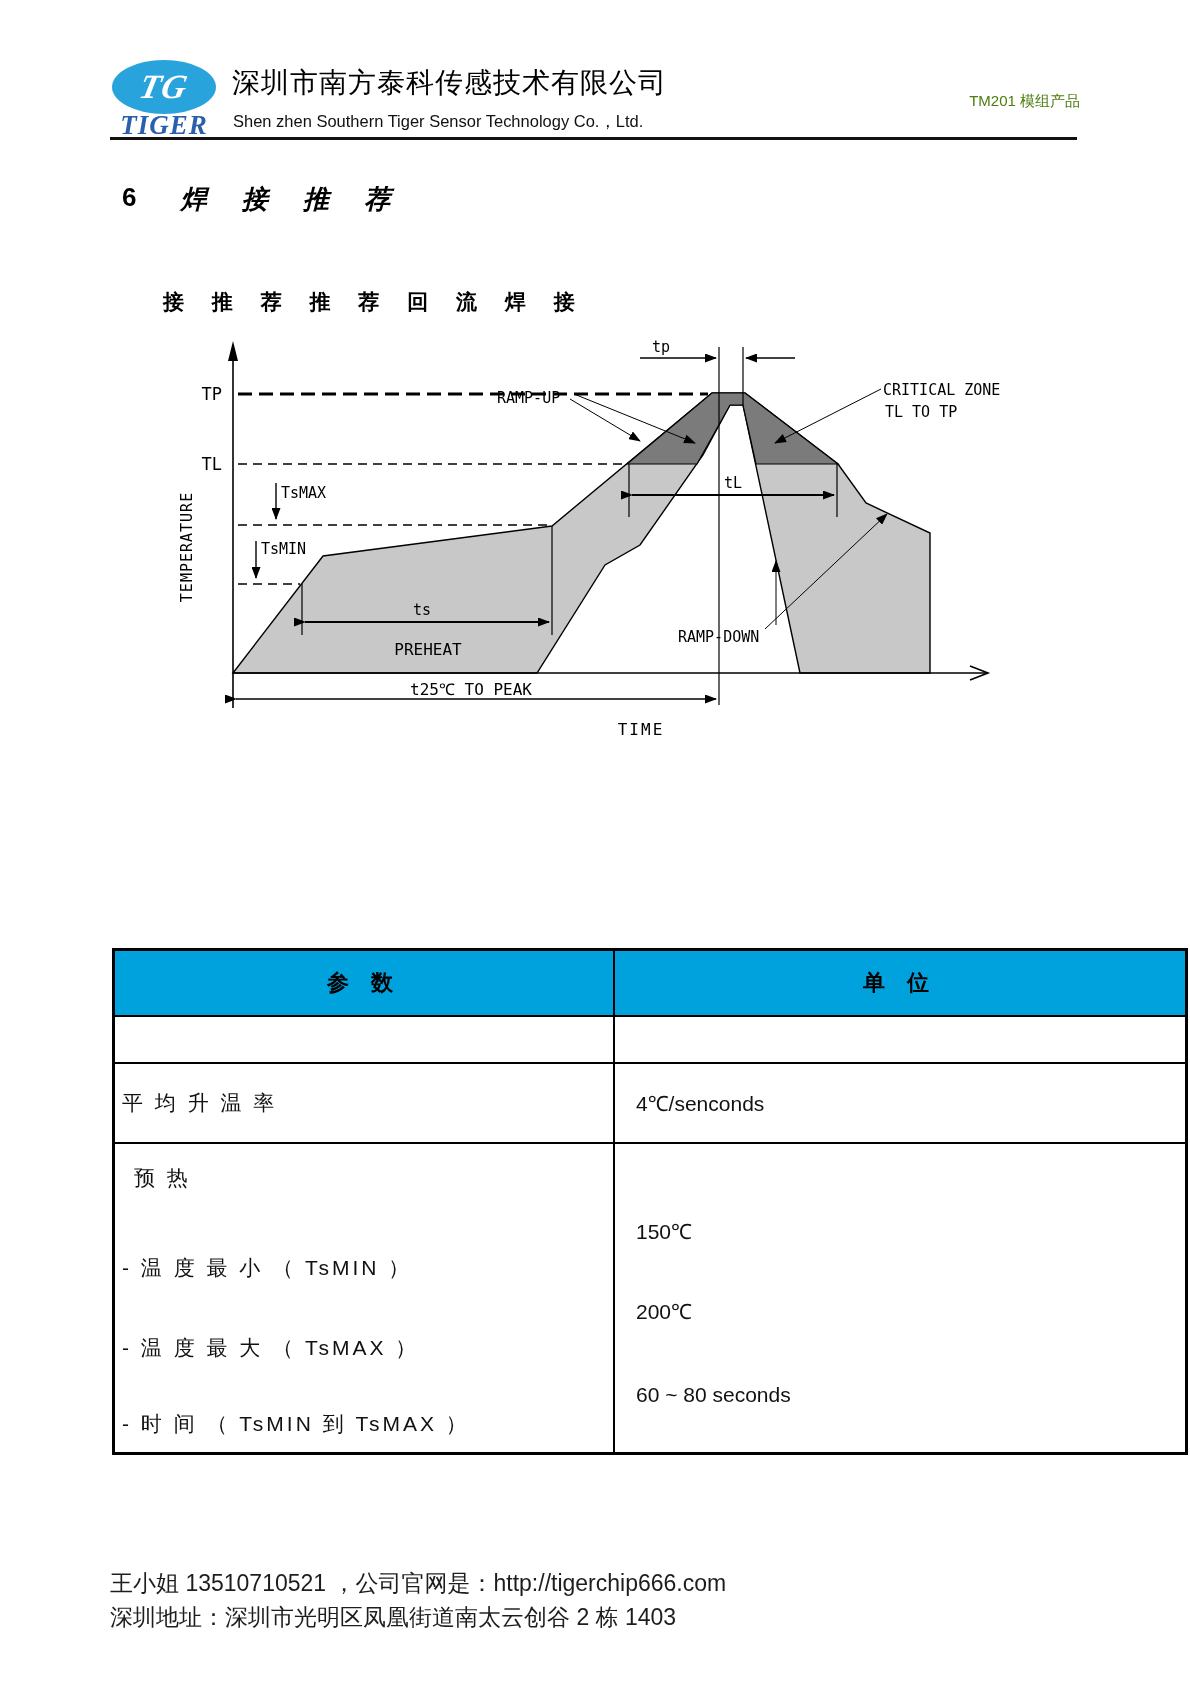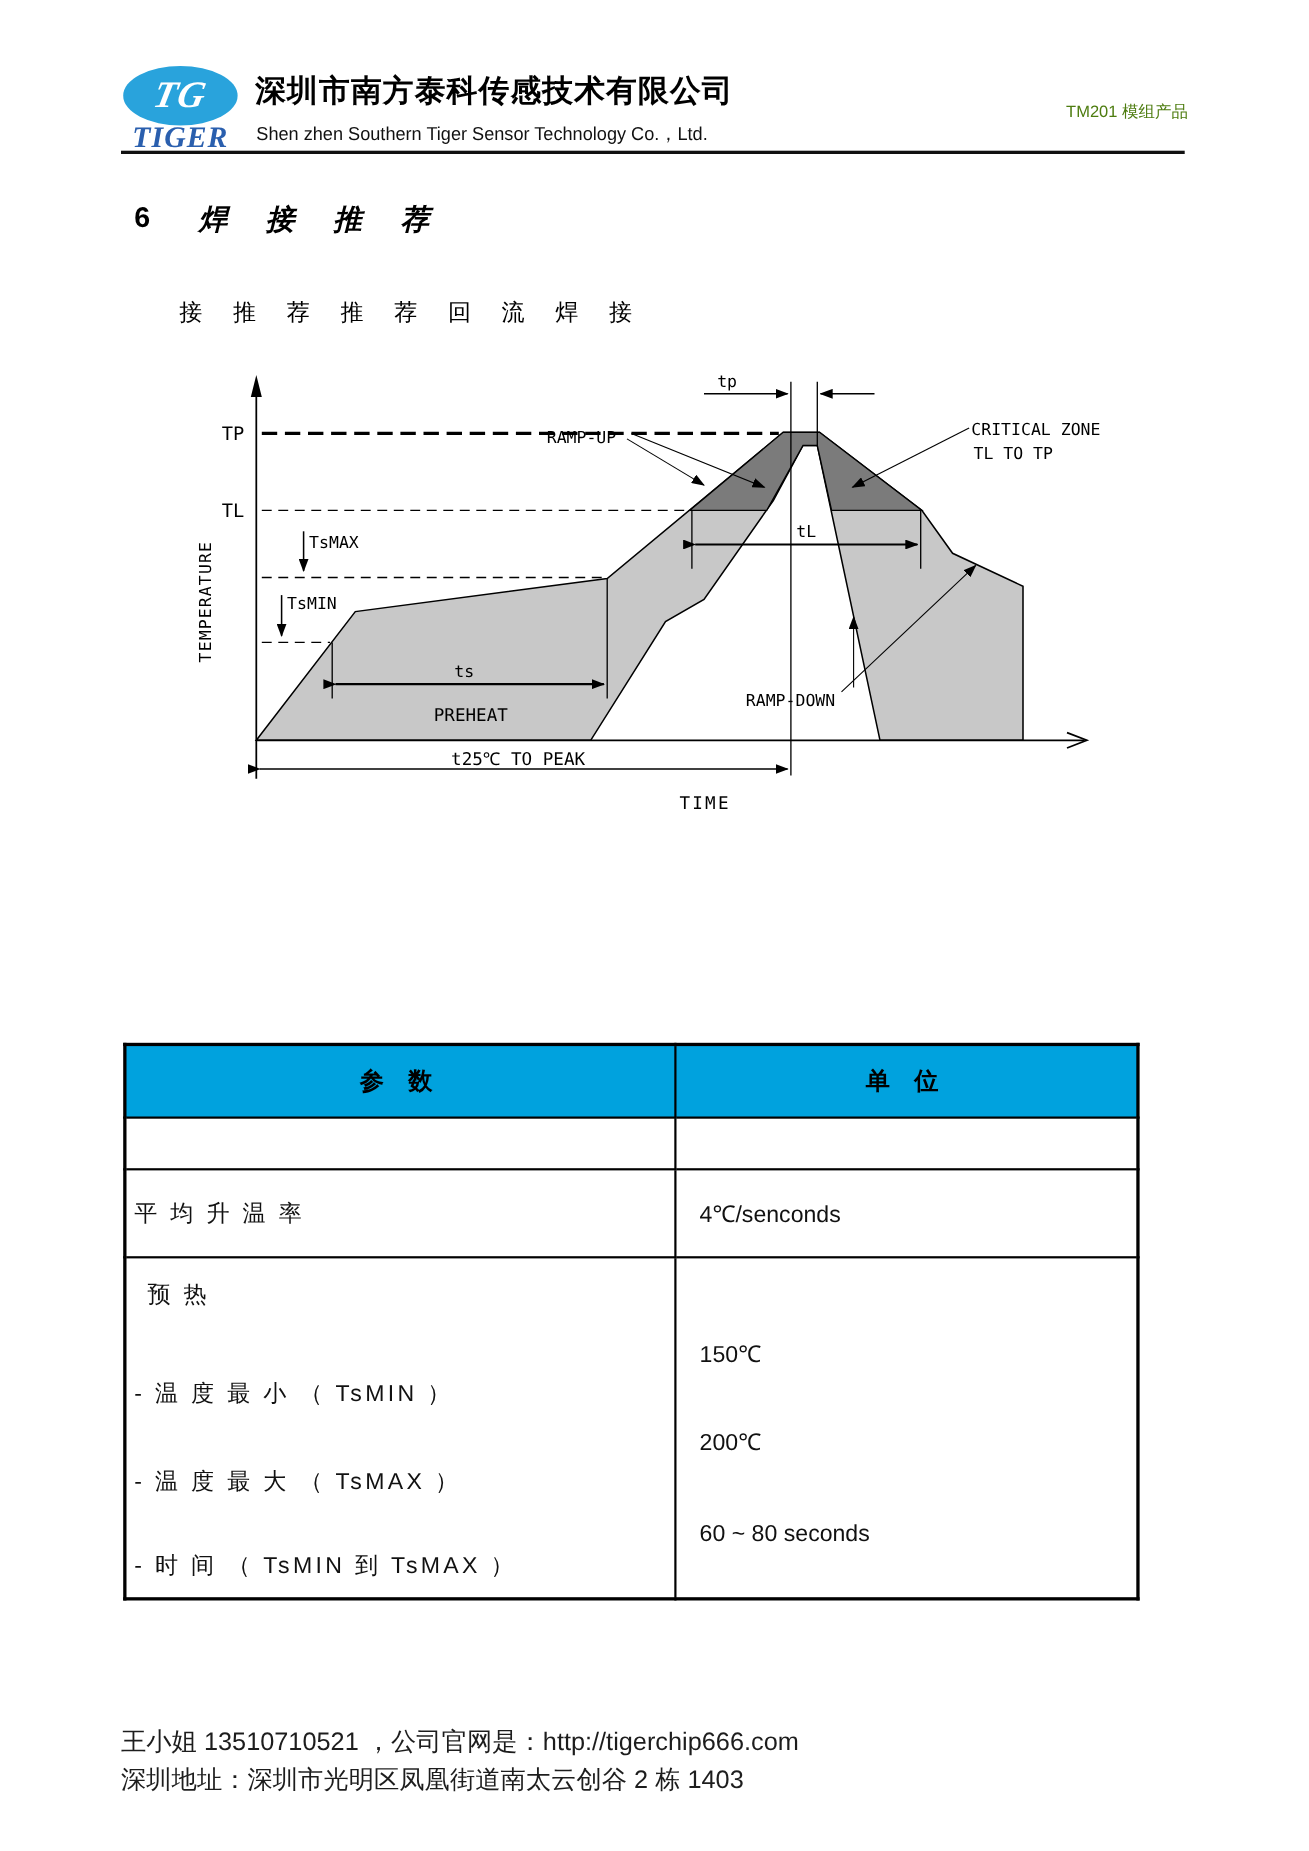--- a/index.html
+++ b/index.html
@@ -14,34 +14,34 @@
   }
   .logo-tg{
     color:#fff;font-family:"Liberation Serif",serif;font-style:italic;font-weight:bold;
     font-size:34px;transform:skewX(-12deg);letter-spacing:1px;
   }
   .logo-brand{
     position:absolute;left:112px;top:110px;width:104px;text-align:center;
     font-family:"Liberation Serif",serif;font-style:italic;font-weight:bold;
     font-size:27px;color:#2a5fae;letter-spacing:1px;
   }
-  .company-cn{position:absolute;left:232px;top:64px;font-size:28px;font-weight:bold;letter-spacing:1px;}
+  .company-cn{position:absolute;left:232px;top:64px;font-size:28px;font-weight:normal;letter-spacing:1px;}
   .company-en{position:absolute;left:233px;top:110px;font-size:17px;color:#111;transform:scaleX(.97);transform-origin:left;}
   .product-name{position:absolute;top:92px;right:110px;font-size:15px;color:#4d7c0f;}
   .header-rule{position:absolute;left:110px;top:137px;width:967px;height:3px;background:#111;}
   
   .section-heading{position:absolute;left:122px;top:182px;display:flex;gap:44px;font-size:26px;font-weight:bold;}
   .section-heading .txt{letter-spacing:14px;font-style:italic;}
-  .sub-heading{position:absolute;left:163px;top:270px;font-size:21px;font-weight:normal;letter-spacing:11px;}
+  .sub-heading{position:absolute;left:163px;top:288px;font-size:21px;font-weight:bold;letter-spacing:11px;}
   
   .chart-wrap{position:absolute;left:150px;top:295px;}
   svg text{font-family:"DejaVu Sans Mono","Liberation Mono",monospace;fill:#000;}
   
   table.spec{
-    position:absolute;left:112px;top:948px;width:924px;
+    position:absolute;left:112px;top:948px;width:1076px;
     border-collapse:collapse;table-layout:fixed;font-size:21px;color:#111;
   }
   table.spec td,table.spec th{border:2px solid #000;}
   table.spec{border:3px solid #000;}
   th.hdr{background:#00a2de;height:62px;font-size:22px;font-weight:bold;letter-spacing:8px;color:#000;}
   tr.empty td{height:43px;}
   tr.r1 td{height:76px;}
   td.pcell{padding-left:7px;letter-spacing:3px;}
   td.ucell{padding-left:21px;}
   tr.r2 td{height:306px;position:relative;vertical-align:top;}

